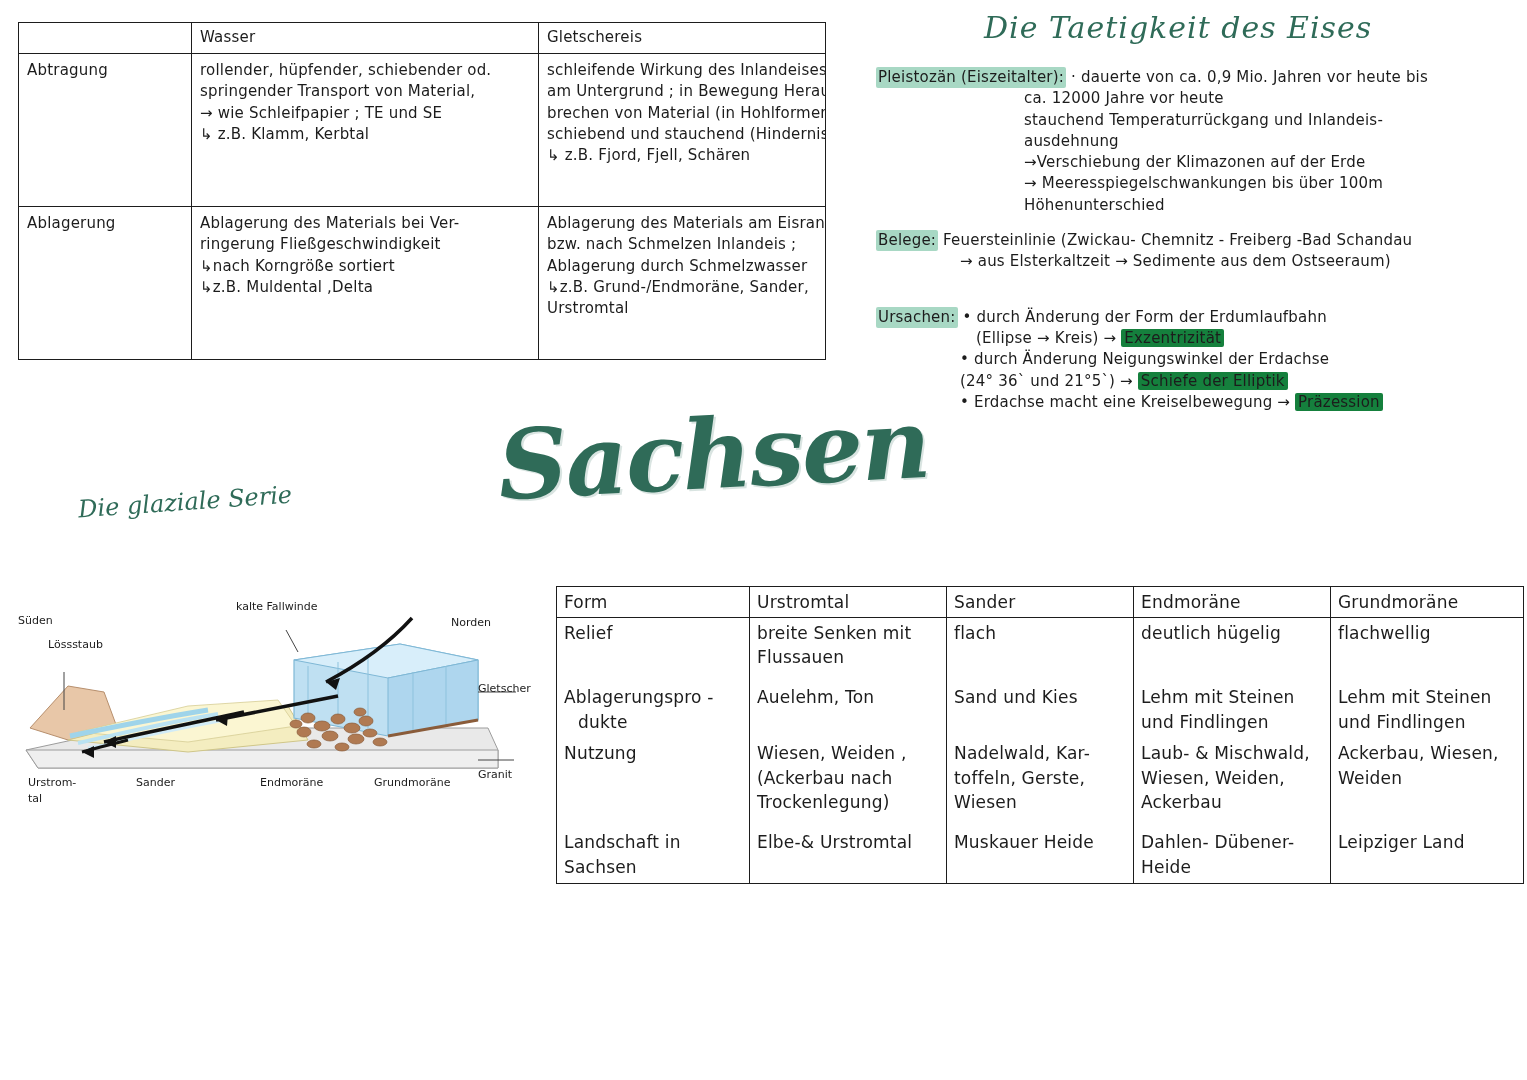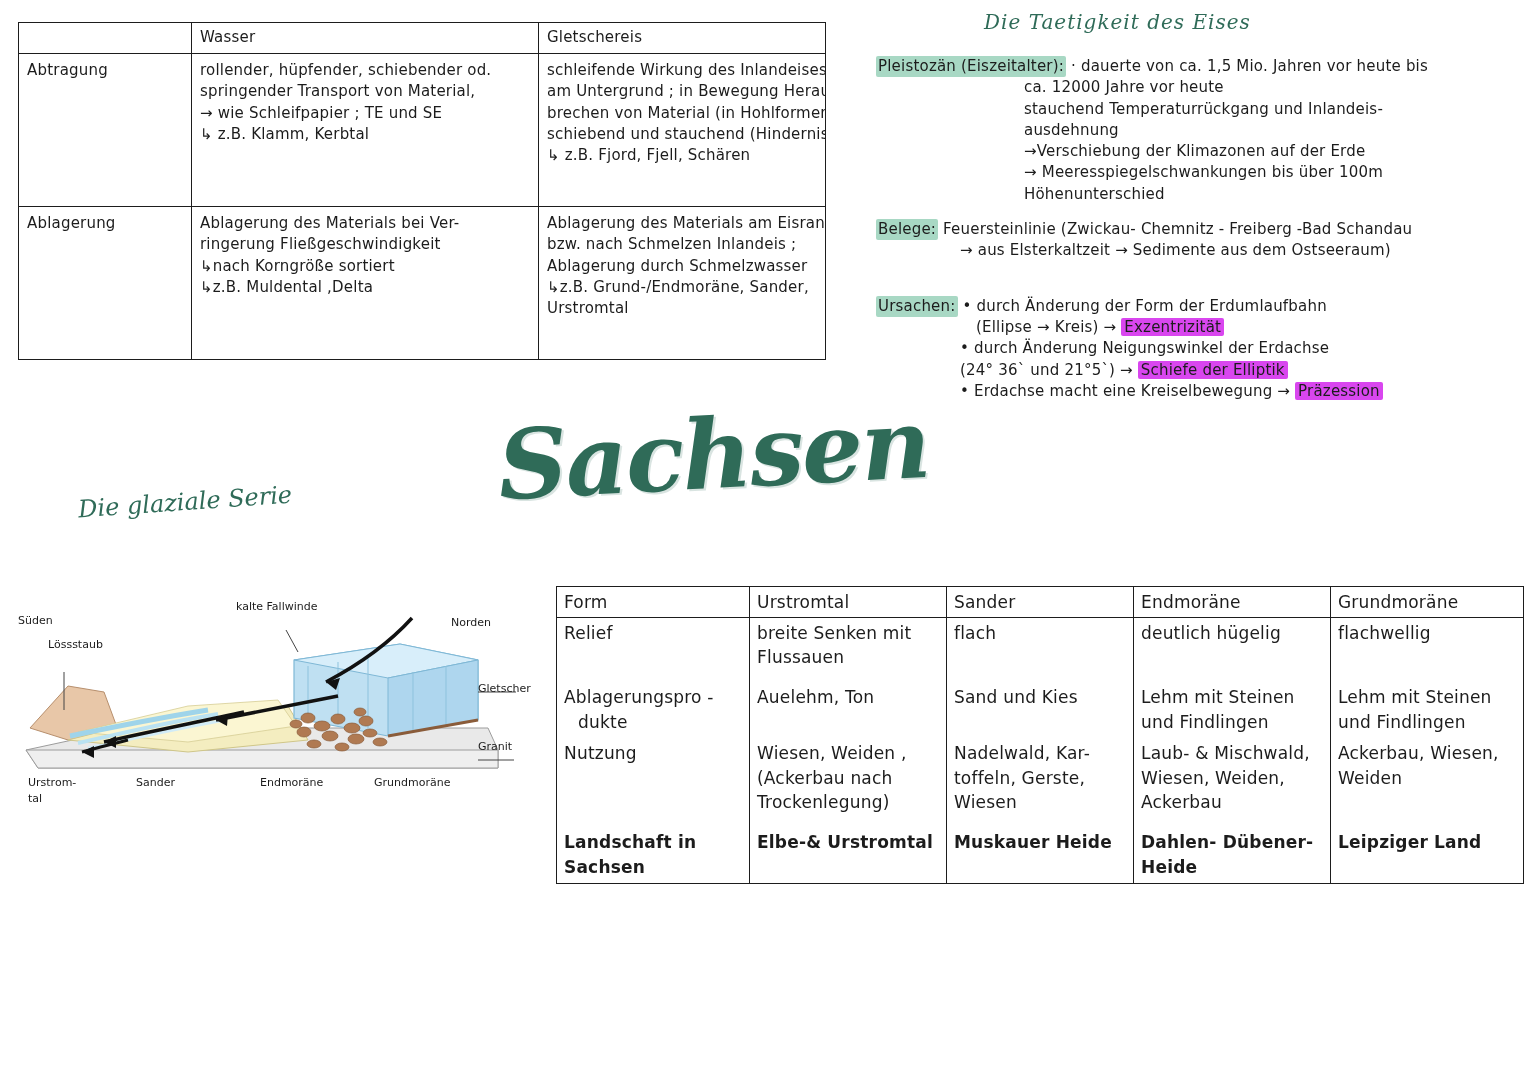--- a/index.html
+++ b/index.html
@@ -58,31 +58,31 @@
   #table-processes .clip-bottom { overflow: hidden; margin-left: 46px; }
 
   
   #ice-section {
     position: absolute;
     left: 876px;
     top: 10px;
     width: 640px;
   }
   #ice-title {
-    font-size: 20px;
+    font-size: 30px;
     margin: 0 0 22px 108px;
     letter-spacing: 1px;
   }
   .hl {
     background: #a8d8c4;
     padding: 0 2px;
     border-radius: 2px;
   }
   .hl-strong {
-    background: #d946ef;
+    background: #15803d;
     padding: 0 3px;
     border-radius: 2px;
   }
   .block { margin-bottom: 14px; }
   .row { display: block; white-space: nowrap; }
   .indent1 { padding-left: 148px; }
   .indent2 { padding-left: 100px; }
   .indent4 { padding-left: 84px; }
   .lbl { display: inline-block; }
 
@@ -139,21 +139,21 @@
     vertical-align: top;
     padding: 3px 7px 4px 7px;
     font-size: 17px;
     line-height: 1.45;
   }
   #table-serie tr.head td {
     border-top: 1.3px solid #1d1d1d;
     border-bottom: 1.3px solid #1d1d1d;
     padding-bottom: 2px;
   }
-  #table-serie tr.last td { border-bottom: 1.3px solid #1d1d1d; font-weight: bold; }
+  #table-serie tr.last td { border-bottom: 1.3px solid #1d1d1d; }
   #table-serie .c0 { width: 178px; }
   #table-serie .c1 { width: 182px; }
   #table-serie .c2 { width: 172px; }
   #table-serie .c3 { width: 182px; }
   #table-serie .c4 { width: 178px; }
   #table-serie .line { display: block; white-space: nowrap; }
   .rowspace { height: 8px; }
   .clip { overflow: hidden; }
 </style>
 </head>
@@ -204,21 +204,21 @@
     </tr>
   </tbody>
     </table>
 
   <div id="ice-section">
     <div id="ice-title" class="hand-title">Die Taetigkeit des Eises</div>
 
     <div class="block hand">
       <span class="row">
         <span class="hl lbl">Pleistozän (Eiszeitalter):</span>
-        <span>· dauerte von ca. 1,5 Mio. Jahren  vor heute bis</span>
+        <span>· dauerte von ca. 0,9 Mio. Jahren  vor heute bis</span>
       </span>
       <span class="row indent1">ca. 12000  Jahre vor heute</span>
       <span class="row indent1">stauchend  Temperaturrückgang und Inlandeis-</span>
       <span class="row indent1">ausdehnung</span>
       <span class="row indent1">→Verschiebung der Klimazonen auf der Erde</span>
       <span class="row indent1">→ Meeresspiegelschwankungen bis über 100m</span>
       <span class="row indent1">Höhenunterschied</span>
     </div>
 
     <div class="block hand">
@@ -312,21 +312,21 @@
       <line x1="470" y1="92" x2="508" y2="92" stroke="#444" stroke-width="1"></line>
       <line x1="470" y1="160" x2="506" y2="160" stroke="#444" stroke-width="1"></line>
       <line x1="278" y1="30" x2="290" y2="52" stroke="#444" stroke-width="1"></line>
     </svg>
 
     <span class="fig-label" style="left:10px; top:14px;">Süden</span>
     <span class="fig-label" style="left:40px; top:38px;">Lössstaub</span>
     <span class="fig-label" style="left:228px; top:0px;">kalte Fallwinde</span>
     <span class="fig-label" style="left:443px; top:16px;">Norden</span>
     <span class="fig-label" style="left:470px; top:82px;">Gletscher</span>
-    <span class="fig-label" style="left:470px; top:140px;">Granit</span>
+    <span class="fig-label" style="left:470px; top:168px;">Granit</span>
     <span class="fig-label" style="left:20px; top:176px;">Urstrom-</span>
     <span class="fig-label" style="left:20px; top:192px;">tal</span>
     <span class="fig-label" style="left:128px; top:176px;">Sander</span>
     <span class="fig-label" style="left:252px; top:176px;">Endmoräne</span>
     <span class="fig-label" style="left:366px; top:176px;">Grundmoräne</span>
   </div>
 
   <table id="table-serie" class="hand">
     <tbody>
         <tr class="head">

